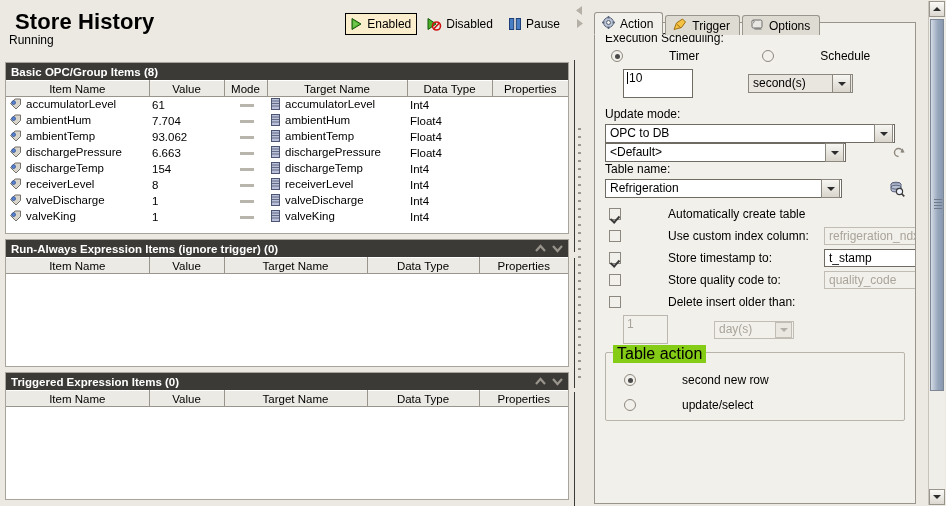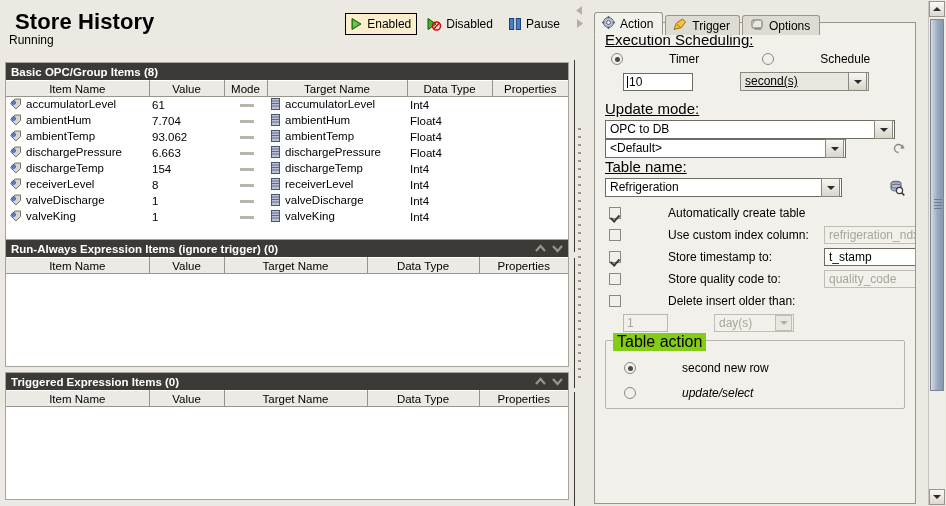--- a/index.html
+++ b/index.html
@@ -57,31 +57,31 @@
   .tabs{position:absolute;left:9px;top:12px;display:flex;align-items:flex-end;z-index:3;}
   .tab{display:flex;align-items:center;gap:5px;height:19px;padding:0 9px 0 7px;font-size:12px;
        border:1px solid #9a958c;border-bottom:none;border-radius:3px 3px 0 0;background:#dedbd3;cursor:pointer;
        margin-right:2px;}
   .tab.active{background:#f2f0ea;height:21px;border-bottom:1px solid #f2f0ea;}
 
   .tab-body{position:absolute;left:9px;top:22px;width:322px;height:482px;
             background:#f2f0ea;border:1px solid #9a958c;box-sizing:border-box;}
   .tab-content{position:absolute;left:0;top:0;right:0;bottom:0;padding:8px 10px;box-sizing:border-box;overflow:hidden;}
 
-  .fld-label{font-size:15px;margin:0 0 3px 0;text-decoration:underline;}
+  .fld-label{font-size:12px;margin:0 0 3px 0;}
   .row{display:flex;align-items:center;gap:41px;}
   .radio{width:12px;height:12px;border-radius:50%;border:1px solid #8d887f;background:#f2f0ea;
          display:inline-block;position:relative;box-sizing:border-box;margin-right:5px;flex:none;}
   .radio.on::after{content:"";position:absolute;left:2.5px;top:2.5px;width:5px;height:5px;border-radius:50%;background:#4a4a4a;}
   .checkbox{width:12px;height:12px;border:1px solid #8d887f;background:#f2f0ea;display:inline-block;
             position:relative;box-sizing:border-box;margin-right:6px;flex:none;}
   .checkbox.on::after{content:"";position:absolute;left:2px;top:5px;width:4px;height:7px;
             border:solid #3a3a3a;border-width:0 2px 2px 0;transform:rotate(42deg);}
 
-  .textbox{border:1px solid #6f6a62;background:#fff;height:18px;line-height:17px;padding:0 3px;font-size:12px;box-sizing:border-box;}
+  .textbox{border:1px solid #6f6a62;background:#fff;height:29px;line-height:17px;padding:0 3px;font-size:12px;box-sizing:border-box;}
   .textbox.disabled{border:1px solid #bcb7ae;background:#f2f0ea;color:#a9a49b;}
   .caret{display:inline-block;width:1px;height:12px;background:#000;vertical-align:-2px;margin-right:1px;}
 
   .combo{display:flex;align-items:center;border:1px solid #6f6a62;background:#fff;height:19px;box-sizing:border-box;}
   .combo .ctext{flex:1;padding:0 4px;font-size:12px;line-height:19px;white-space:nowrap;overflow:hidden;}
   .combo .cbtn{width:17px;height:17px;margin:0 1px 0 0;background:linear-gradient(#f7f6f2,#d9d5cc);
                border:1px solid #8d887f;display:flex;align-items:center;justify-content:center;flex:none;}
   .combo.flat{border:1px solid #8d887f;background:#e9e6df;}
   .combo.disabled{border:1px solid #c2bdb4;background:#f2f0ea;}
   .combo.disabled .ctext{color:#a9a49b;}
@@ -145,21 +145,21 @@
               <rect x="1.5" y="1.5" width="4.2" height="11" fill="#4a7ec4" stroke="#1d3f78" stroke-width="1"></rect>
               <rect x="8.3" y="1.5" width="4.2" height="11" fill="#4a7ec4" stroke="#1d3f78" stroke-width="1"></rect>
             </svg>
           </span>
           <span>Pause</span>
         </div>
 
       </div>
     </div>
 
-    <div class="section" style="top:62px;height:212px;">
+    <div class="section" style="top:62px;height:172px;">
       <div class="sec-head">
         <span>Basic OPC/Group Items (8)</span>
       </div>
       <table class="grid">
         <colgroup>
             <col style="width:143px">
             <col style="width:75px">
             <col style="width:43px">
             <col style="width:140px">
             <col style="width:85px">
@@ -458,21 +458,21 @@
 
         <div class="row" style="margin:4px 0 0 6px;">
           <span class="radio on"></span>
           <span>Timer</span>
           <span class="radio" style="margin-left:22px;"></span>
           <span>Schedule</span>
         </div>
 
         <div class="row" style="margin:6px 0 0 18px;">
           <span class="textbox" style="width:70px;"><span class="caret"></span><span>10</span></span>
-          <span class="combo flat" style="width:129px;margin-left:6px;text-decoration:underline;">
+          <span class="combo flat" style="width:105px;margin-left:14px;">
             <span class="ctext">second(s)</span>
             <span class="cbtn">
                 <i class="arrow-dn"></i>
               </span>
           </span>
         </div>
 
         <div class="fld-label" style="margin-top:9px;">Update mode:</div>
         <div class="combo" style="width:290px;">
           <span class="ctext">OPC to DB</span>
@@ -556,21 +556,21 @@
               </span>
           </span>
         </div>
 
         <div class="group">
           <span class="glabel">Table action</span>
           <div class="row" style="margin:6px 0 0 8px;">
             <span class="radio on"></span>
             <span>second new row</span>
           </div>
-          <div class="row" style="margin:11px 0 0 8px;font-style:italic;">
+          <div class="row" style="margin:11px 0 0 8px;">
             <span class="radio"></span>
             <span>update/select</span>
           </div>
         </div>
 
       </div>
     </div>
 
     <div class="vscroll">
       <div class="sb-btn sb-up">

